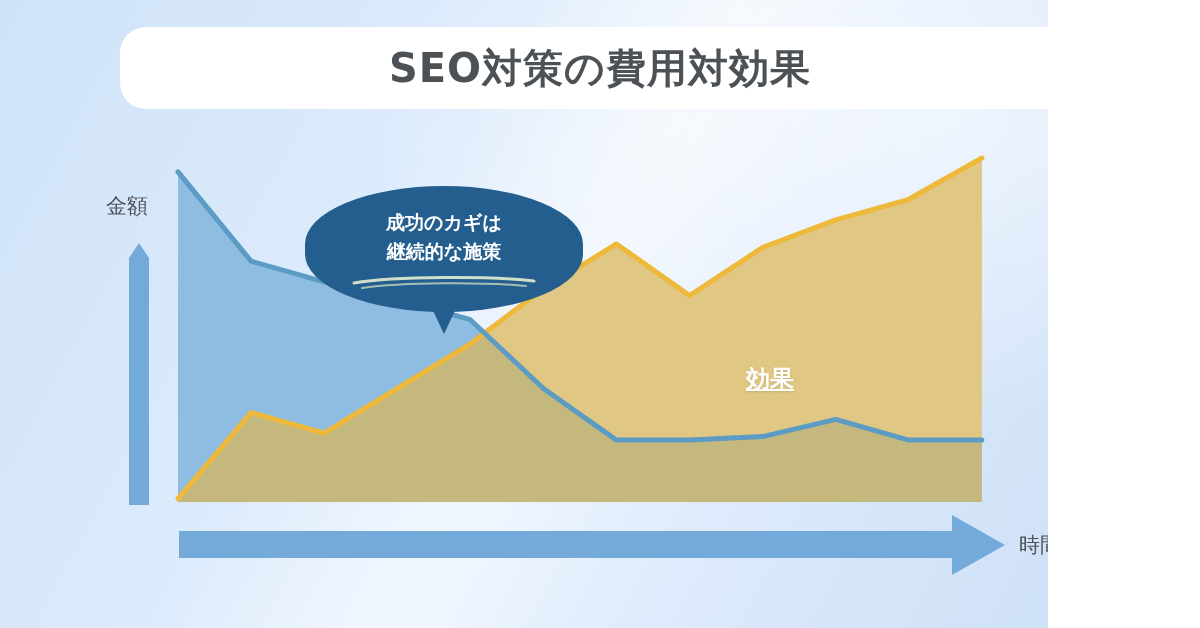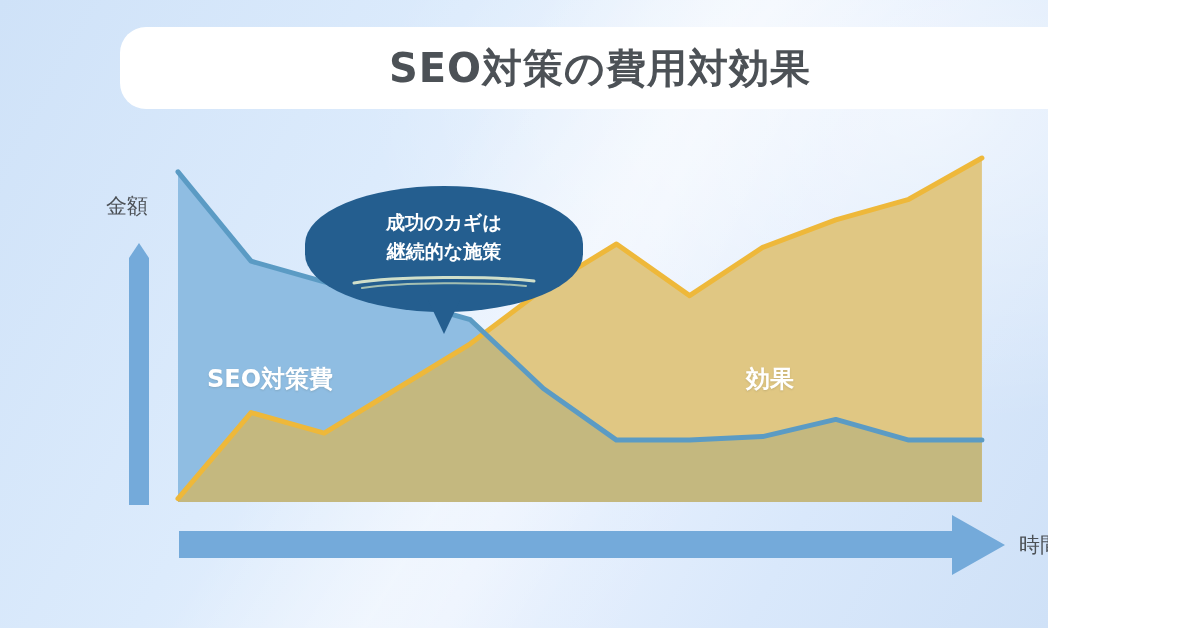--- a/index.html
+++ b/index.html
@@ -181,22 +181,21 @@
     <polyline id="line-blue" points="178.0,171.8 251.1,261.2 324.2,281.8 397.3,299.0 470.3,319.7 543.4,388.5 616.5,440.1 689.6,440.1 762.7,436.6 835.8,419.4 908.8,440.1 981.9,440.1" fill="none" stroke="#5b9bc4" stroke-width="5" stroke-linejoin="round" stroke-linecap="round"></polyline>
   </svg>
 
   <div class="title-card">
     <div class="title-text">SEO対策の費用対効果</div>
   </div>
 
   <div class="axis-label" id="label-y">金額</div>
   <div class="axis-label" id="label-x">時間</div>
 
-  <div class="series-label" id="label-cost" style="color: rgb(255, 255, 255);">SEO対策費</div>
-  <div class="series-label" id="label-effect" style="color: rgb(255, 255, 255);">効果</div>
+  <div class="series-label" id="label-effect" style="color: rgb(255, 255, 255); text-decoration: underline;">効果</div>
 
   <div id="bubble" style="background: rgb(36, 94, 143);">
     <div id="bubble-text" style="color: rgb(255, 255, 255);">成功のカギは
 継続的な施策</div>
   </div>
   <div id="bubble-tail" style="border-top-color: rgb(36, 94, 143);"></div>
   <svg id="bubble-underline" viewBox="0 0 184 16">
     <path d="M2,9 C44,2 140,2 182,7" fill="none" stroke="#dfeacf" stroke-width="3" stroke-linecap="round" opacity="0.92"></path>
     <path d="M10,14 C50,8 134,8 174,12" fill="none" stroke="#cfe0bd" stroke-width="2" stroke-linecap="round" opacity="0.75"></path>
   </svg>

